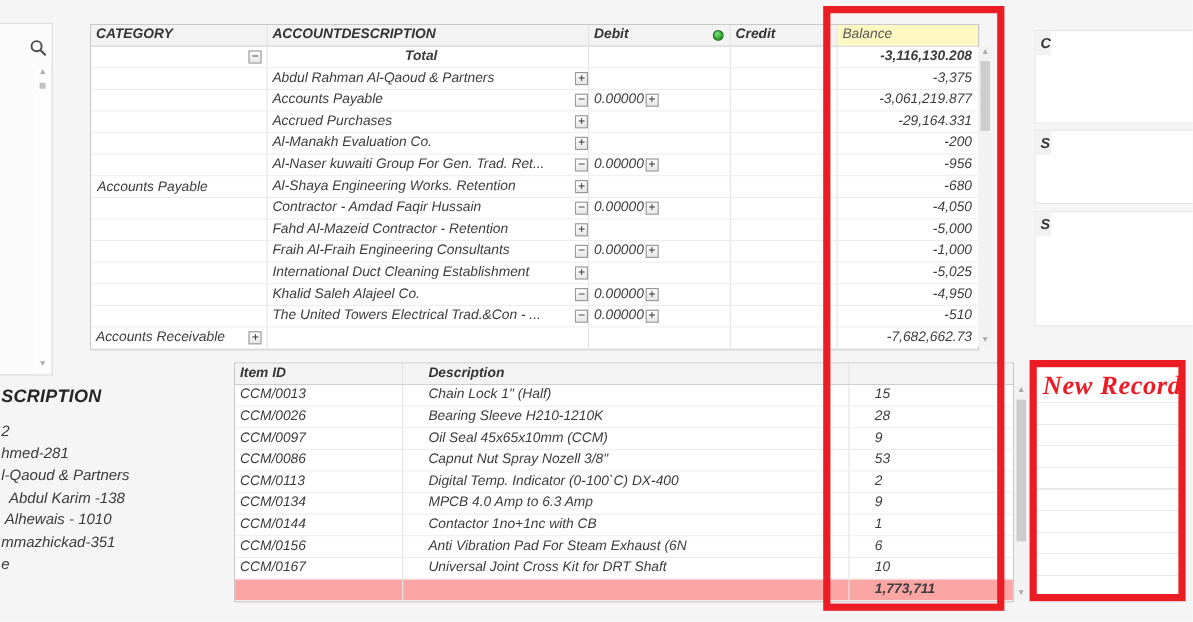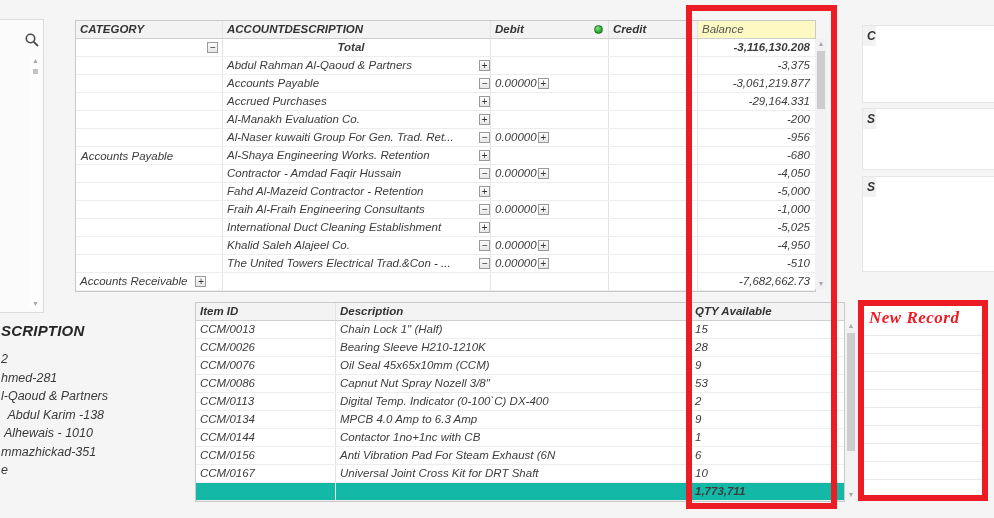--- a/index.html
+++ b/index.html
@@ -38,34 +38,34 @@
   .green-dot{width:9px;height:9px;border-radius:50%;margin-left:auto;margin-right:1px;
              background:radial-gradient(circle at 35% 30%,#86e186,#2eae2e 60%,#1d7a1d);
              border:1px solid #1a6e1a;}
   .c.cat-end{display:flex;justify-content:flex-end;align-items:center;border-right:1px solid #e4e4e4;}
   .c.expcol{padding:0;border-right:1px solid #e4e4e4;display:flex;align-items:center;}
   .c.acc{border-right:none;}
   .c.deb{display:flex;justify-content:flex-start;align-items:center;gap:1px;padding-right:1px;}
   .c.bal{text-align:right;padding-right:5px;border-right:none;}
   .bold{font-weight:700;text-align:center;}
   .cat-overlay{position:absolute;left:5px;top:129px;background:transparent;}
-  .ar-cat{display:flex;align-items:center;gap:8px;}
+  .ar-cat{display:flex;align-items:center;gap:20px;}
 
   
   .vscroll{position:absolute;width:12px;background:#f2f2f2;display:flex;flex-direction:column;align-items:center;}
   .v-thumb{width:8px;background:#cdcdcd;margin-top:2px;}
   .vs-top{left:815px;top:39px;height:250px;}
   .vs-top .v-thumb{height:58px;}
   .vs-bot{left:845px;top:321px;height:179px;}
   .vs-bot .v-thumb{height:118px;}
 
   
   .igrid{left:195px;top:302px;width:650px;}
-  .igrid .hrow,.igrid .grow{grid-template-columns:140px 355px 1fr;}
-  .trow{background:#14b8a6;}
+  .igrid .hrow,.igrid .grow{grid-template-columns:140px 355px 1fr;gap:17px;}
+  .trow{background:#fca5a5;}
   .trow .qty{font-weight:700;}
 
   
   .llist{position:absolute;left:1px;top:322px;width:190px;}
   .llist-h{font-size:15px;font-weight:700;color:#262626;letter-spacing:.2px;height:22px;margin-bottom:6px;}
   .llitem{font-size:12.5px;line-height:18.5px;white-space:pre;color:#3a3a3a;}
 
   
   .rsec{position:absolute;left:862px;right:0;background:#fff;border:1px solid #e6e6e6;border-right:none;}
   .rsec-chip{position:absolute;left:0;top:0;width:13px;height:20px;background:#f2f2f2;}
@@ -75,21 +75,21 @@
   
   .nr-area{position:absolute;left:862px;top:302px;width:122px;height:196px;background:#fff;}
   .nr-lines{position:absolute;left:0;right:0;top:16px;bottom:2px;
             background:repeating-linear-gradient(to bottom,#fff 0 17px,#e9e9e9 17px 18px);}
 
   
   .red-rect{position:absolute;border:6px solid #ec1c24;pointer-events:none;z-index:50;}
   .rr-balance{left:686px;top:5px;width:151px;height:504px;}
   .rr-newrec{left:858px;top:300px;width:130px;height:201px;}
   .nr-label{position:absolute;left:869px;top:308px;z-index:51;color:#ec1c24;
-            font-family:"Liberation Serif",serif;font-weight:700;font-size:17px;letter-spacing:.5px;}
+            font-family:"Liberation Serif",serif;font-weight:700;font-size:22px;letter-spacing:.5px;}
 </style>
 </head>
 <body>
 
 <div class="page">
 
   <div class="lpanel">
     <svg class="search-ic" viewBox="0 0 16 16">
       <circle cx="6.5" cy="6.5" r="4.2" fill="none" stroke="#4a4a4a" stroke-width="1.6"></circle>
       <line x1="9.8" y1="9.8" x2="14" y2="14" stroke="#4a4a4a" stroke-width="1.8"></line>
@@ -320,39 +320,38 @@
     <div class="sc-arrow">▲</div>
     <div class="v-thumb"></div>
     <div class="lp-spacer"></div>
     <div class="sc-arrow">▼</div>
   </div>
 
   <div class="gridbox igrid">
     <div class="hrow">
       <div class="c">Item ID</div>
       <div class="c">Description</div>
-      <div class="c last">QTY Available</div>
     </div>
     <div class="repeat-host">
       
     
         <div class="grow">
           <div class="c">CCM/0013</div>
           <div class="c">Chain Lock 1" (Half)</div>
           <div class="c last">15</div>
         </div>
       
         <div class="grow">
           <div class="c">CCM/0026</div>
           <div class="c">Bearing Sleeve H210-1210K</div>
           <div class="c last">28</div>
         </div>
       
         <div class="grow">
-          <div class="c">CCM/0076</div>
+          <div class="c">CCM/0097</div>
           <div class="c">Oil Seal 45x65x10mm (CCM)</div>
           <div class="c last">9</div>
         </div>
       
         <div class="grow">
           <div class="c">CCM/0086</div>
           <div class="c">Capnut Nut Spray Nozell 3/8"</div>
           <div class="c last">53</div>
         </div>
       

